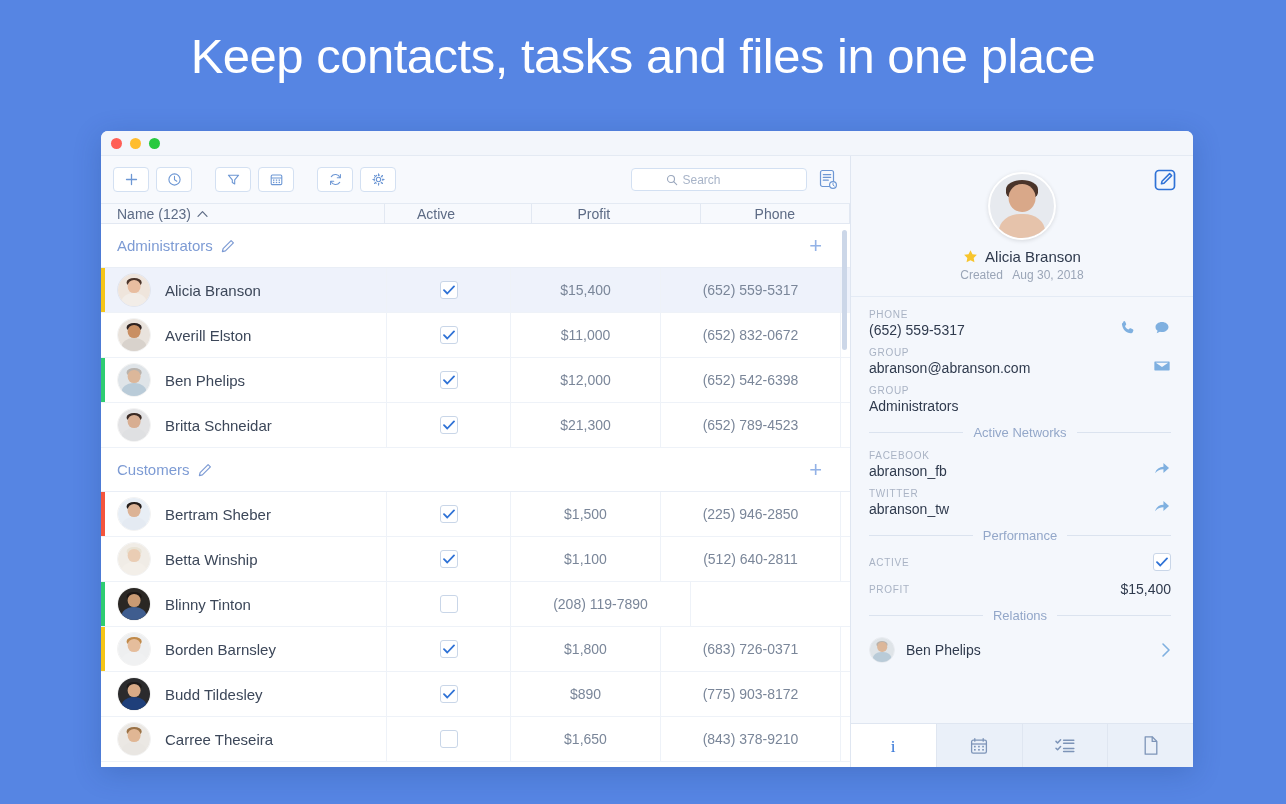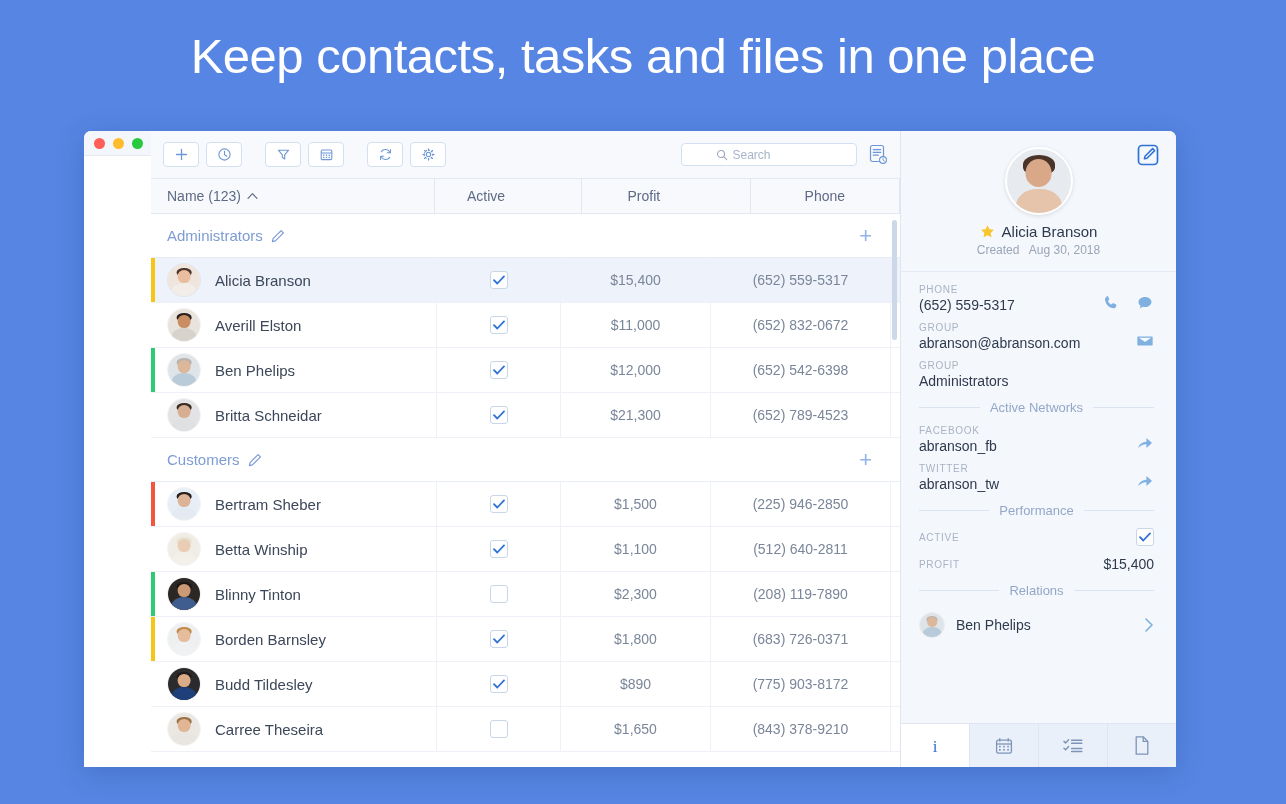--- a/index.html
+++ b/index.html
@@ -23,30 +23,30 @@
     color: #ffffff;
     font-size: 49px;
     font-weight: 400;
     letter-spacing: -0.5px;
     white-space: nowrap;
   }
 
   
   .window {
     position: absolute;
-    left: 84px;
+    left: 101px;
     top: 131px;
     width: 1092px;
     height: 636px;
     background: #ffffff;
     border-radius: 7px 7px 0 0;
     overflow: hidden;
     box-shadow: 0 6px 28px rgba(20,50,110,0.22);
     display: flex;
-    flex-direction: row;
+    flex-direction: column;
   }
 
   .titlebar {
     height: 25px;
     background: #f3f6fb;
     border-bottom: 1px solid #e4eaf3;
     display: flex;
     align-items: center;
     padding-left: 10px;
     flex: 0 0 auto;
@@ -106,21 +106,21 @@
     color: #9aa7bd;
     width: 90px;
     background: transparent;
   }
   .search-box input::placeholder { color: #a8b4c8; }
 
   .doc-icon-btn { cursor: pointer; display: flex; align-items: center; }
 
   
   .col-head {
-    height: 36px;
+    height: 21px;
     background: #f7f9fd;
     border-top: 1px solid #e4eaf3;
     border-bottom: 1px solid #e2e8f2;
     display: flex;
     align-items: center;
     font-size: 14px;
     color: #5d6b85;
     flex: 0 0 auto;
     gap: 44px;
   }
@@ -581,21 +581,20 @@
                   <div class="av-bg" style="background: rgb(42, 39, 36);"></div>
                   <div style="position: absolute; left: 50%; top: 12%; width: 46%; height: 26%; border-radius: 50% 50% 35% 35%; transform: translateX(-50%); background: rgb(28, 22, 20);"></div>
                   <div class="av-head" style="background: rgb(201, 154, 115);"></div>
                   <div class="av-body" style="background: rgb(63, 93, 143);"></div>
                 </div>
                 <span class="name-text">Blinny Tinton</span>
               </div>
               <div class="cell c-active">
                 <div class="checkbox"></div>
               </div>
-              <div class="cell c-profit">$2,300</div>
               <div class="cell c-phone">(208) 119-7890</div>
             </div>
             <div class="row">
               <div class="row-stripe" style="background: rgb(245, 197, 24);"></div>
               <div class="cell-name">
                 <div class="avatar">
                   <div class="av-bg" style="background: rgb(238, 239, 240);"></div>
                   <div style="position: absolute; left: 50%; top: 12%; width: 46%; height: 26%; border-radius: 50% 50% 35% 35%; transform: translateX(-50%); background: rgb(192, 138, 74);"></div>
                   <div class="av-head" style="background: rgb(229, 189, 156);"></div>
                   <div class="av-body" style="background: rgb(240, 241, 242);"></div>

